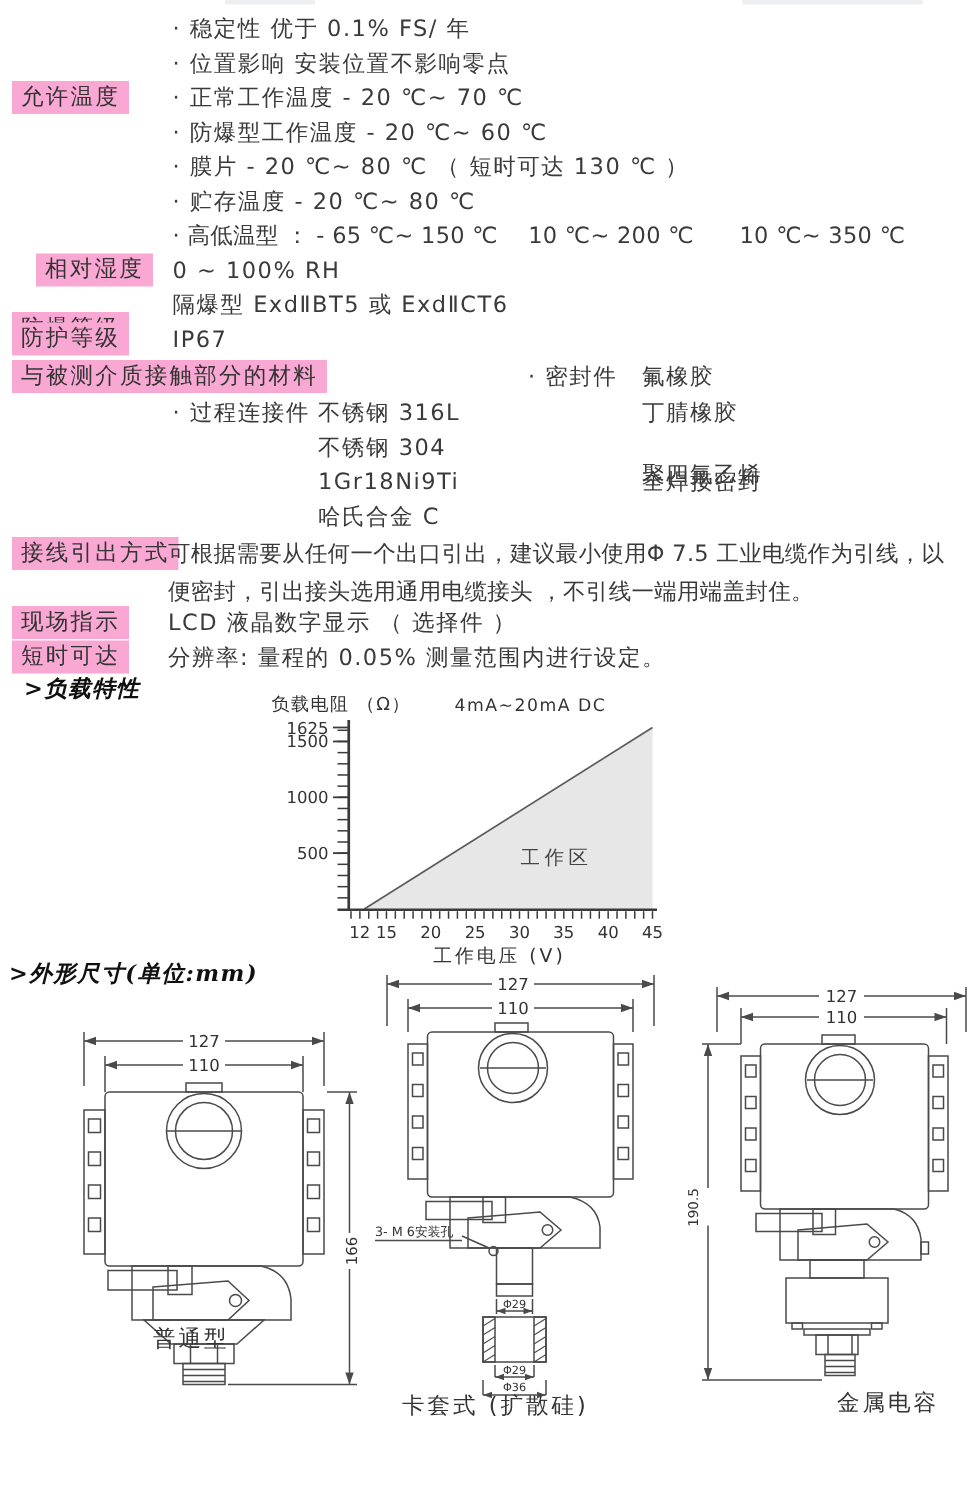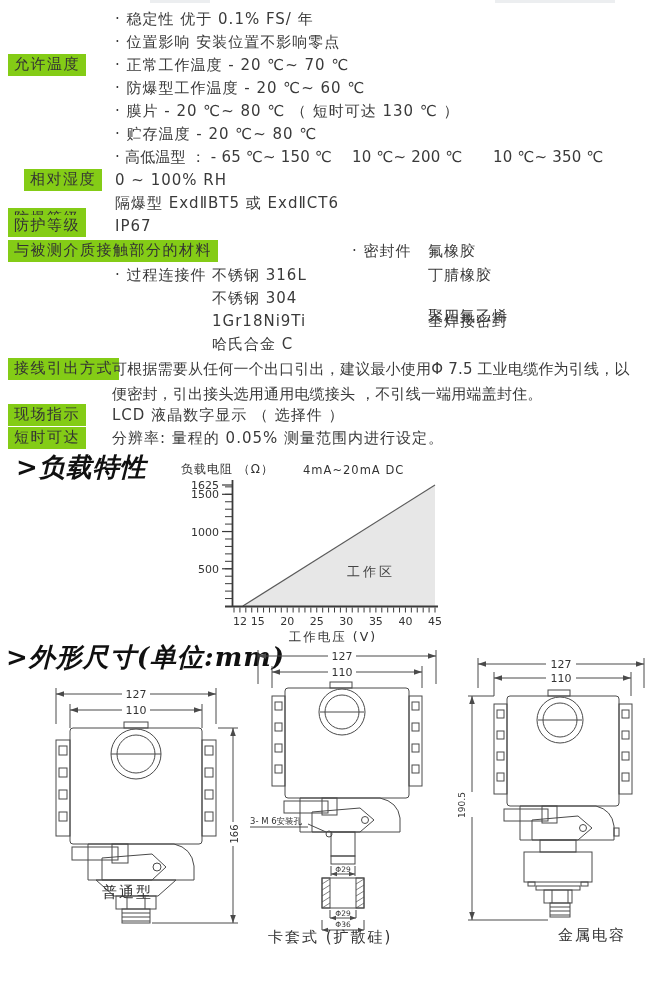--- a/index.html
+++ b/index.html
@@ -3,28 +3,28 @@
 <meta charset="utf-8">
 <style>
   html,body{margin:0;padding:0;}
   body{
     width:649px;height:1000px;position:relative;background:#ffffff;
     font-family:"DejaVu Sans","Liberation Sans",sans-serif;
     color:#3a3a3a;overflow:hidden;
   }
   .abs{position:absolute;white-space:nowrap;}
   .spec-label{
-    background:#84cc16;color:#333;font-size:15px;letter-spacing:1.5px;
+    background:#f9a8d4;color:#333;font-size:15px;letter-spacing:1.5px;
     padding:1px 6px 2px 6px;display:inline-block;
   }
   .spec-value{font-size:15px;letter-spacing:1px;color:#3a3a3a;}
   .tight{letter-spacing:0.2px;}
   .heading{
     font-family:"DejaVu Serif","Liberation Serif",serif;
-    font-weight:bold;font-style:italic;font-size:26px;color:#101010;letter-spacing:1px;
+    font-weight:bold;font-style:italic;font-size:15px;color:#101010;letter-spacing:1px;
   }
   .caption{font-size:15px;letter-spacing:2px;color:#333;}
   .artifact{position:absolute;background:#eceef0;height:3px;top:0;}
   svg{position:absolute;overflow:visible;}
   svg text{font-family:"DejaVu Sans","Liberation Sans",sans-serif;}
   .draw line,.draw rect,.draw path,.draw circle,.draw polygon{
     stroke:#4a4a4a;fill:none;stroke-width:1;
   }
   .draw .arr{fill:#4a4a4a;stroke:none;}
   .draw text{fill:#333;stroke:none;}

